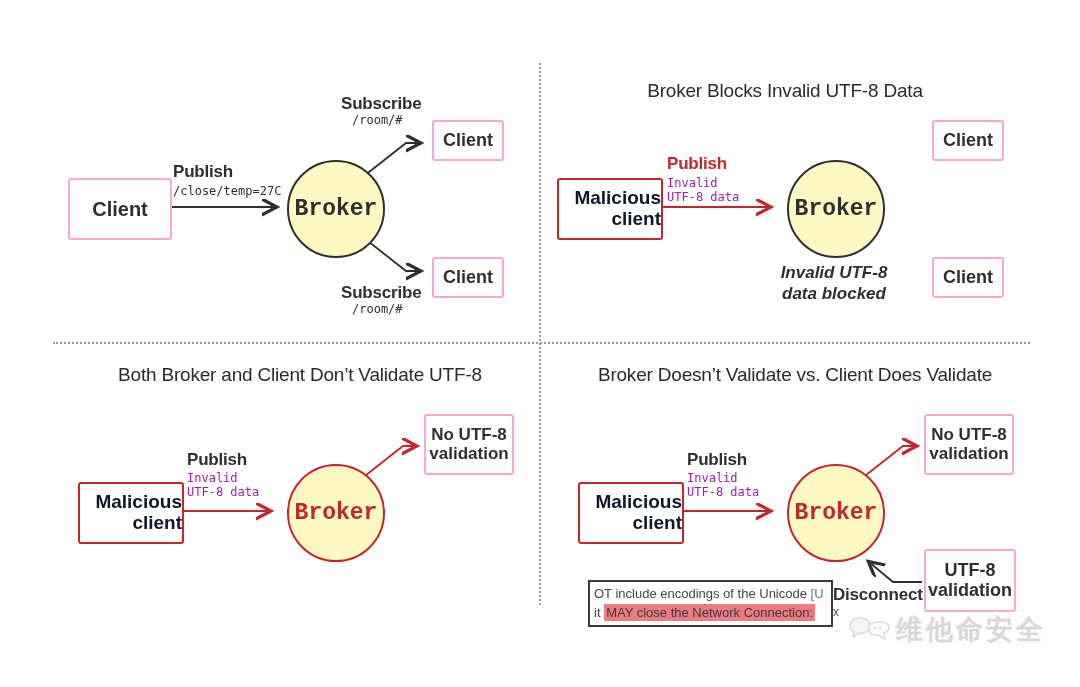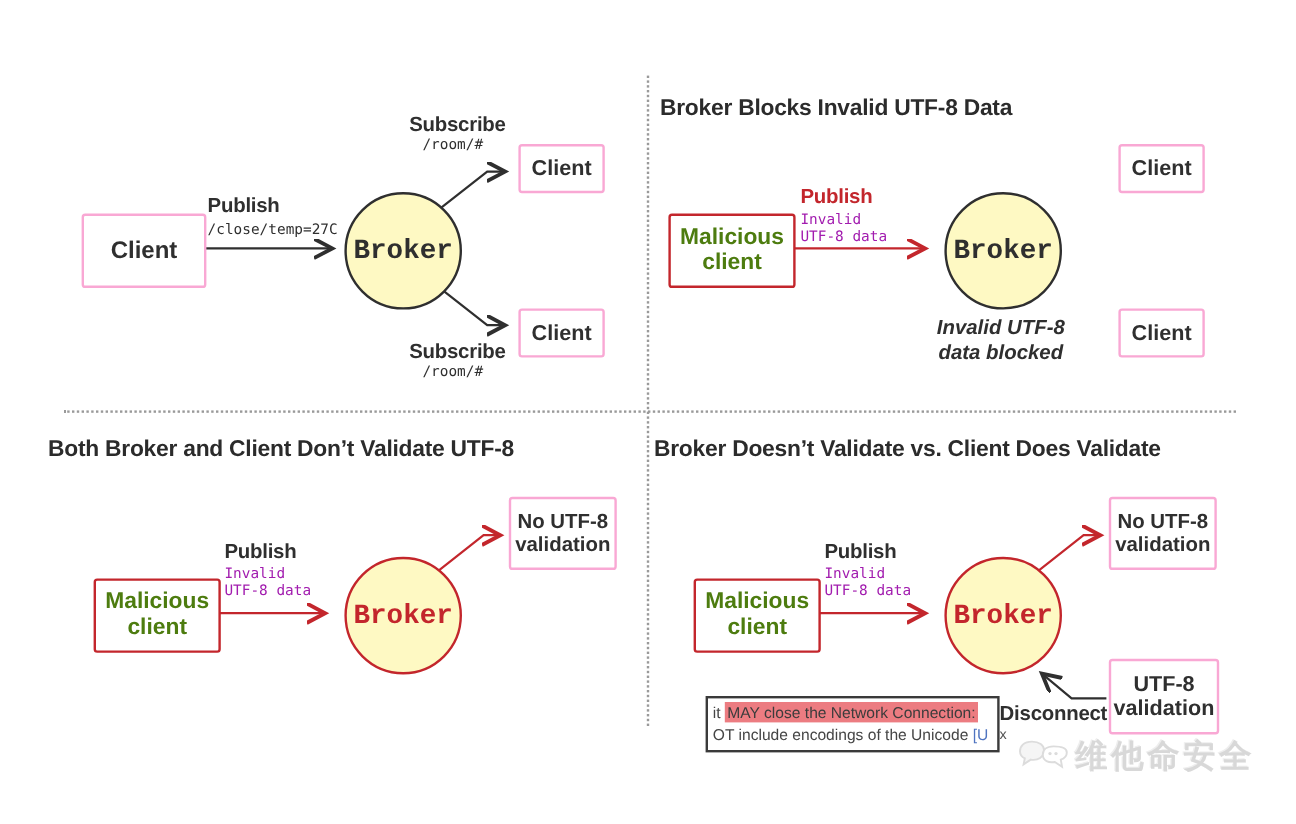--- a/index.html
+++ b/index.html
@@ -5,26 +5,26 @@
   html,body{margin:0;padding:0;background:#fff;}
   .canvas{position:relative;width:1080px;height:687px;background:#ffffff;overflow:hidden;
           font-family:"Liberation Sans",sans-serif;color:#2f2f2f;}
   
   .divider-v{position:absolute;left:539px;top:63px;height:542px;width:0;border-left:2px dotted #9a9a9a;}
   .divider-h{position:absolute;left:53px;top:342px;width:977px;height:0;border-top:2px dotted #9a9a9a;}
   
   .box{position:absolute;border:2px solid #f9a8d4;border-radius:3px;background:#fff;
        display:flex;align-items:center;justify-content:center;text-align:center;
        font-weight:700;color:#2f2f2f;line-height:1.1;}
-  .box-red{border:2.5px solid #c3262c;color:#4d7c0f;}
+  .box-red{border:2.5px solid #c3262c;color:#0f172a;text-align:right;}
   .circle{position:absolute;border:2.5px solid #2f2f2f;border-radius:50%;background:#fef9c3;
           display:flex;align-items:center;justify-content:center;font-weight:700;font-size:23px;color:#2f2f2f;font-family:Liberation Mono, monospace;}
   .circle-red{border-color:#c3262c;color:#c3262c;}
   
-  .title{position:absolute;font-weight:700;font-size:19px;color:#2b2b2b;letter-spacing:-0.2px;}
+  .title{position:absolute;font-weight:400;font-size:19px;color:#2b2b2b;text-align:center;letter-spacing:-0.2px;}
   .lbl-bold{position:absolute;font-weight:700;font-size:17px;color:#2f2f2f;letter-spacing:-0.2px;}
   .lbl-bold-red{color:#c3262c;}
   .mono{position:absolute;font-family:"DejaVu Sans Mono",monospace;font-size:12px;color:#2f2f2f;}
   .mono-red{color:#a21caf;}
   .caption{position:absolute;font-weight:700;font-size:17px;color:#2f2f2f;text-align:center;line-height:1.25;font-style:italic;}
   .small-x{position:absolute;font-size:12px;color:#555;}
   
   .snippet{position:absolute;left:588px;top:580px;width:245px;height:47px;border:2px solid #3a3a3a;background:#fff;
            font-size:13px;color:#454545;padding:3px 2px 0 4px;box-sizing:border-box;line-height:1.45;white-space:nowrap;overflow:hidden;}
   .snippet .link{color:#4f74c0;}
@@ -134,22 +134,22 @@
   <div class="box" style="left:924px;top:414px;width:86px;height:57px;font-size:17px;">
     <span>No UTF-8 validation</span>
   </div>
   <div class="box" style="left:924px;top:549px;width:88px;height:59px;font-size:18px;">
     <span>UTF-8 validation</span>
   </div>
   <div class="lbl-bold" style="left:833px;top:585px;">Disconnect</div>
   <div class="small-x" style="left:833px;top:605px;">x</div>
 
   <div class="snippet">
+    <div><span>OT include encodings of the Unicode </span><span class="link">[U</span></div>
     <div><span>it </span><span class="hl">MAY close the Network Connection:</span></div>
-    <div><span>OT include encodings of the Unicode </span><span class="link">[U</span></div>
   </div>
 
   <div class="watermark">
     <svg width="48" height="36" viewBox="0 0 48 36">
       <path d="M12 6 C5 6 2 10 2 14 C2 17 4 19 6 20 L5 25 L11 21 C17 22 22 19 22 13 C22 9 18 6 12 6 Z" fill="#f5f5f5" stroke="#dcdcdc" stroke-width="1.6"></path>
       <path d="M30 10 C24 10 21 13 21 17 C21 22 26 24 31 23 L37 27 L36 21 C39 20 41 18 41 15 C41 12 37 10 30 10 Z" fill="#ffffff" stroke="#dcdcdc" stroke-width="1.6"></path>
       <circle cx="27" cy="16" r="1.4" fill="#dcdcdc"></circle>
       <circle cx="32" cy="16" r="1.4" fill="#dcdcdc"></circle>
     </svg>
     <span>维他命安全</span>

